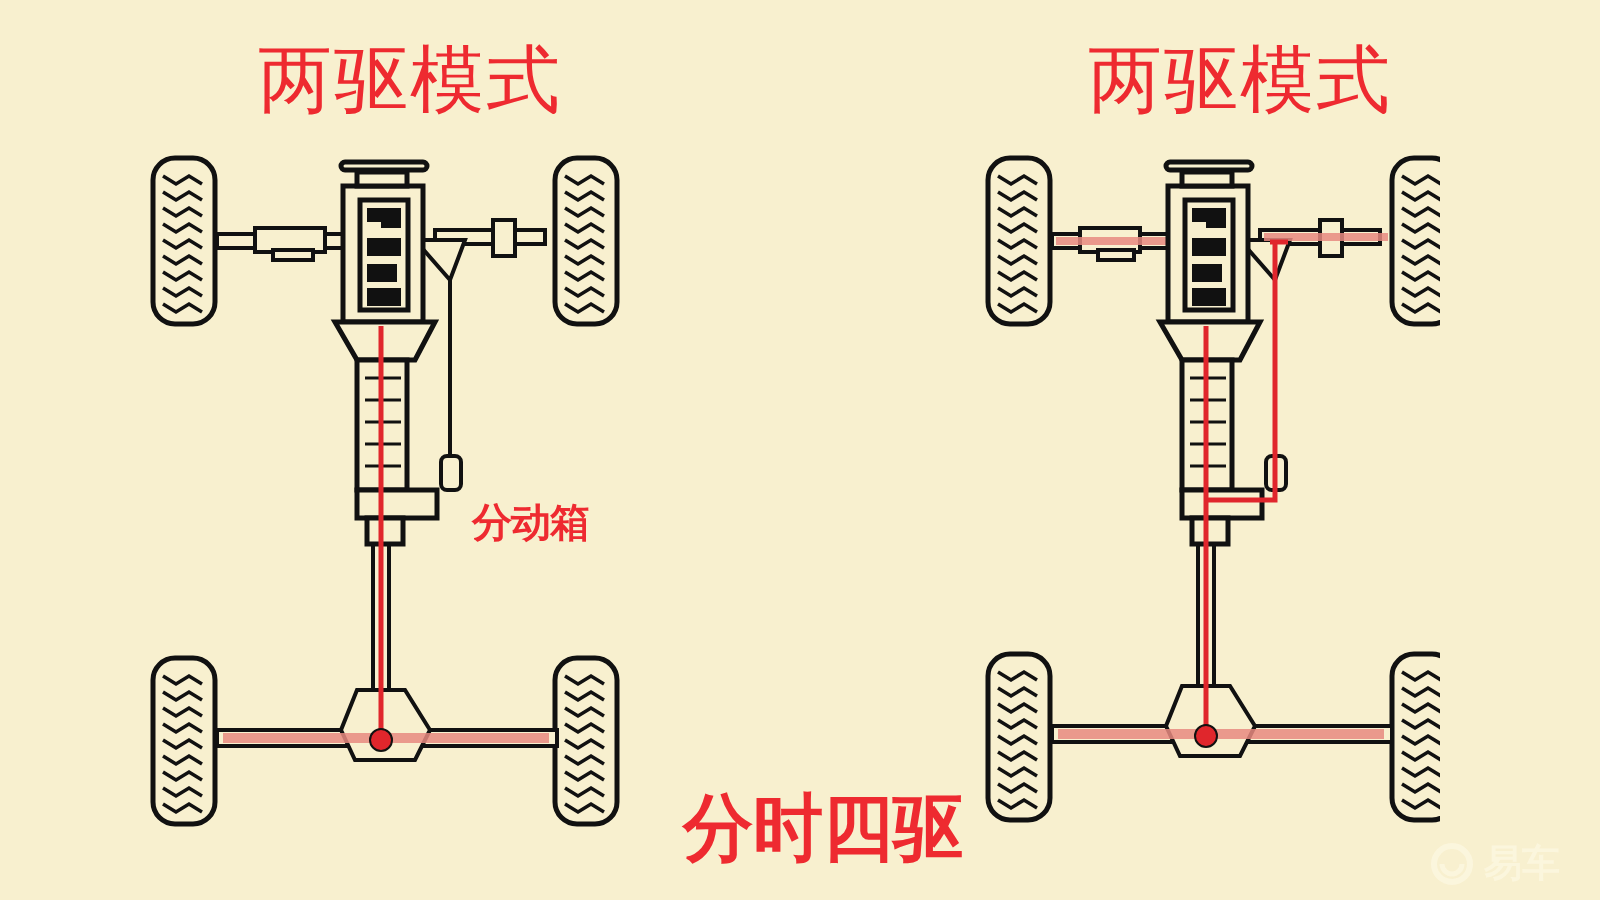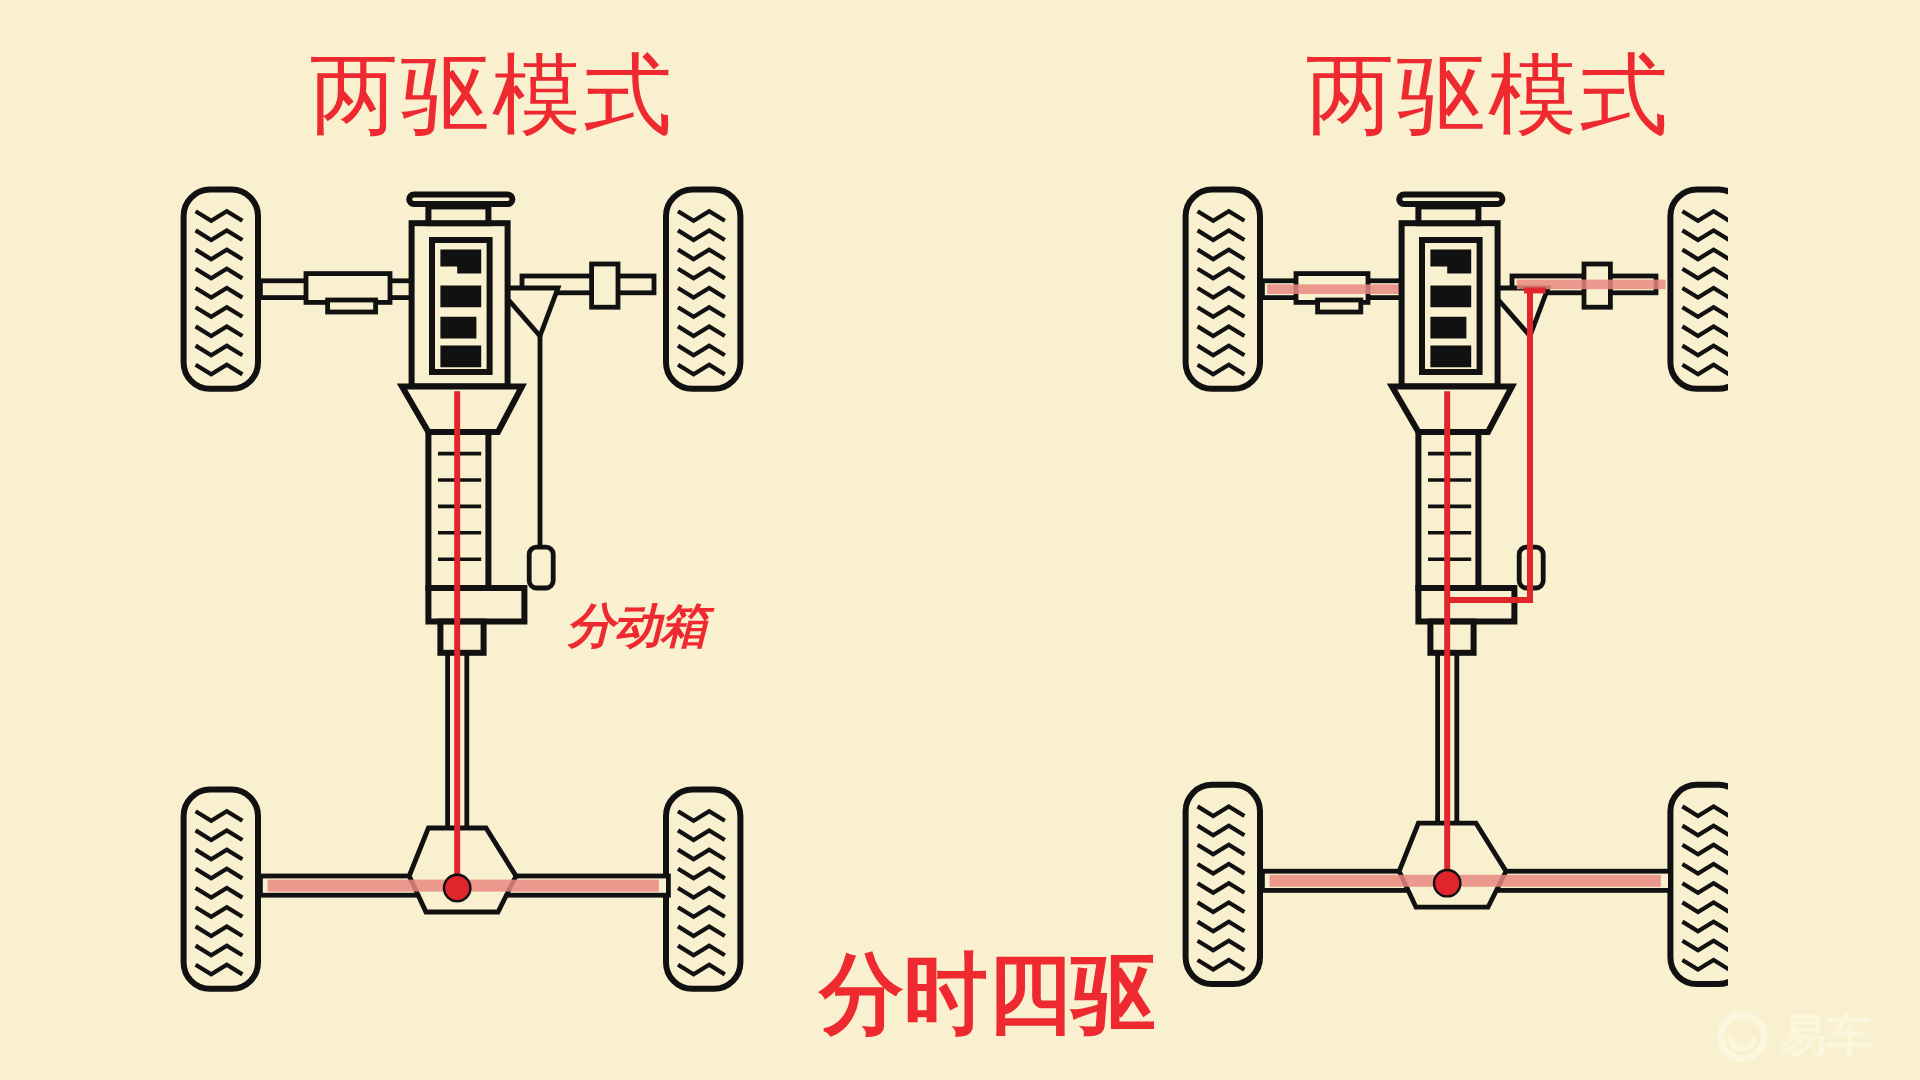--- a/index.html
+++ b/index.html
@@ -25,21 +25,21 @@
   #diagram-left { left: 145px; }
   #diagram-right { left: 960px; }
   .label-bold {
     position: absolute;
     font-family: "DejaVu Sans", "Liberation Sans", sans-serif;
     font-weight: bold;
     color: #ee2a30;
     white-space: nowrap;
     line-height: 1;
   }
-  #transfer-case-label { left: 472px; top: 502px; font-size: 40px; letter-spacing: -1px; font-style: italic; }
+  #transfer-case-label { left: 472px; top: 502px; font-size: 40px; letter-spacing: -1px; }
   #footer-title { left: 683px; top: 793px; font-size: 70px; letter-spacing: 0px; transform: scaleY(1.05); }
   .watermark {
     position: absolute; left: 1428px; top: 838px;
     display: flex; align-items: center; gap: 8px;
     opacity: 0.55;
   }
   .watermark-text {
     font-family: "DejaVu Sans", "Liberation Sans", sans-serif;
     font-size: 38px; color: #fffbe9; font-weight: bold;
   }

